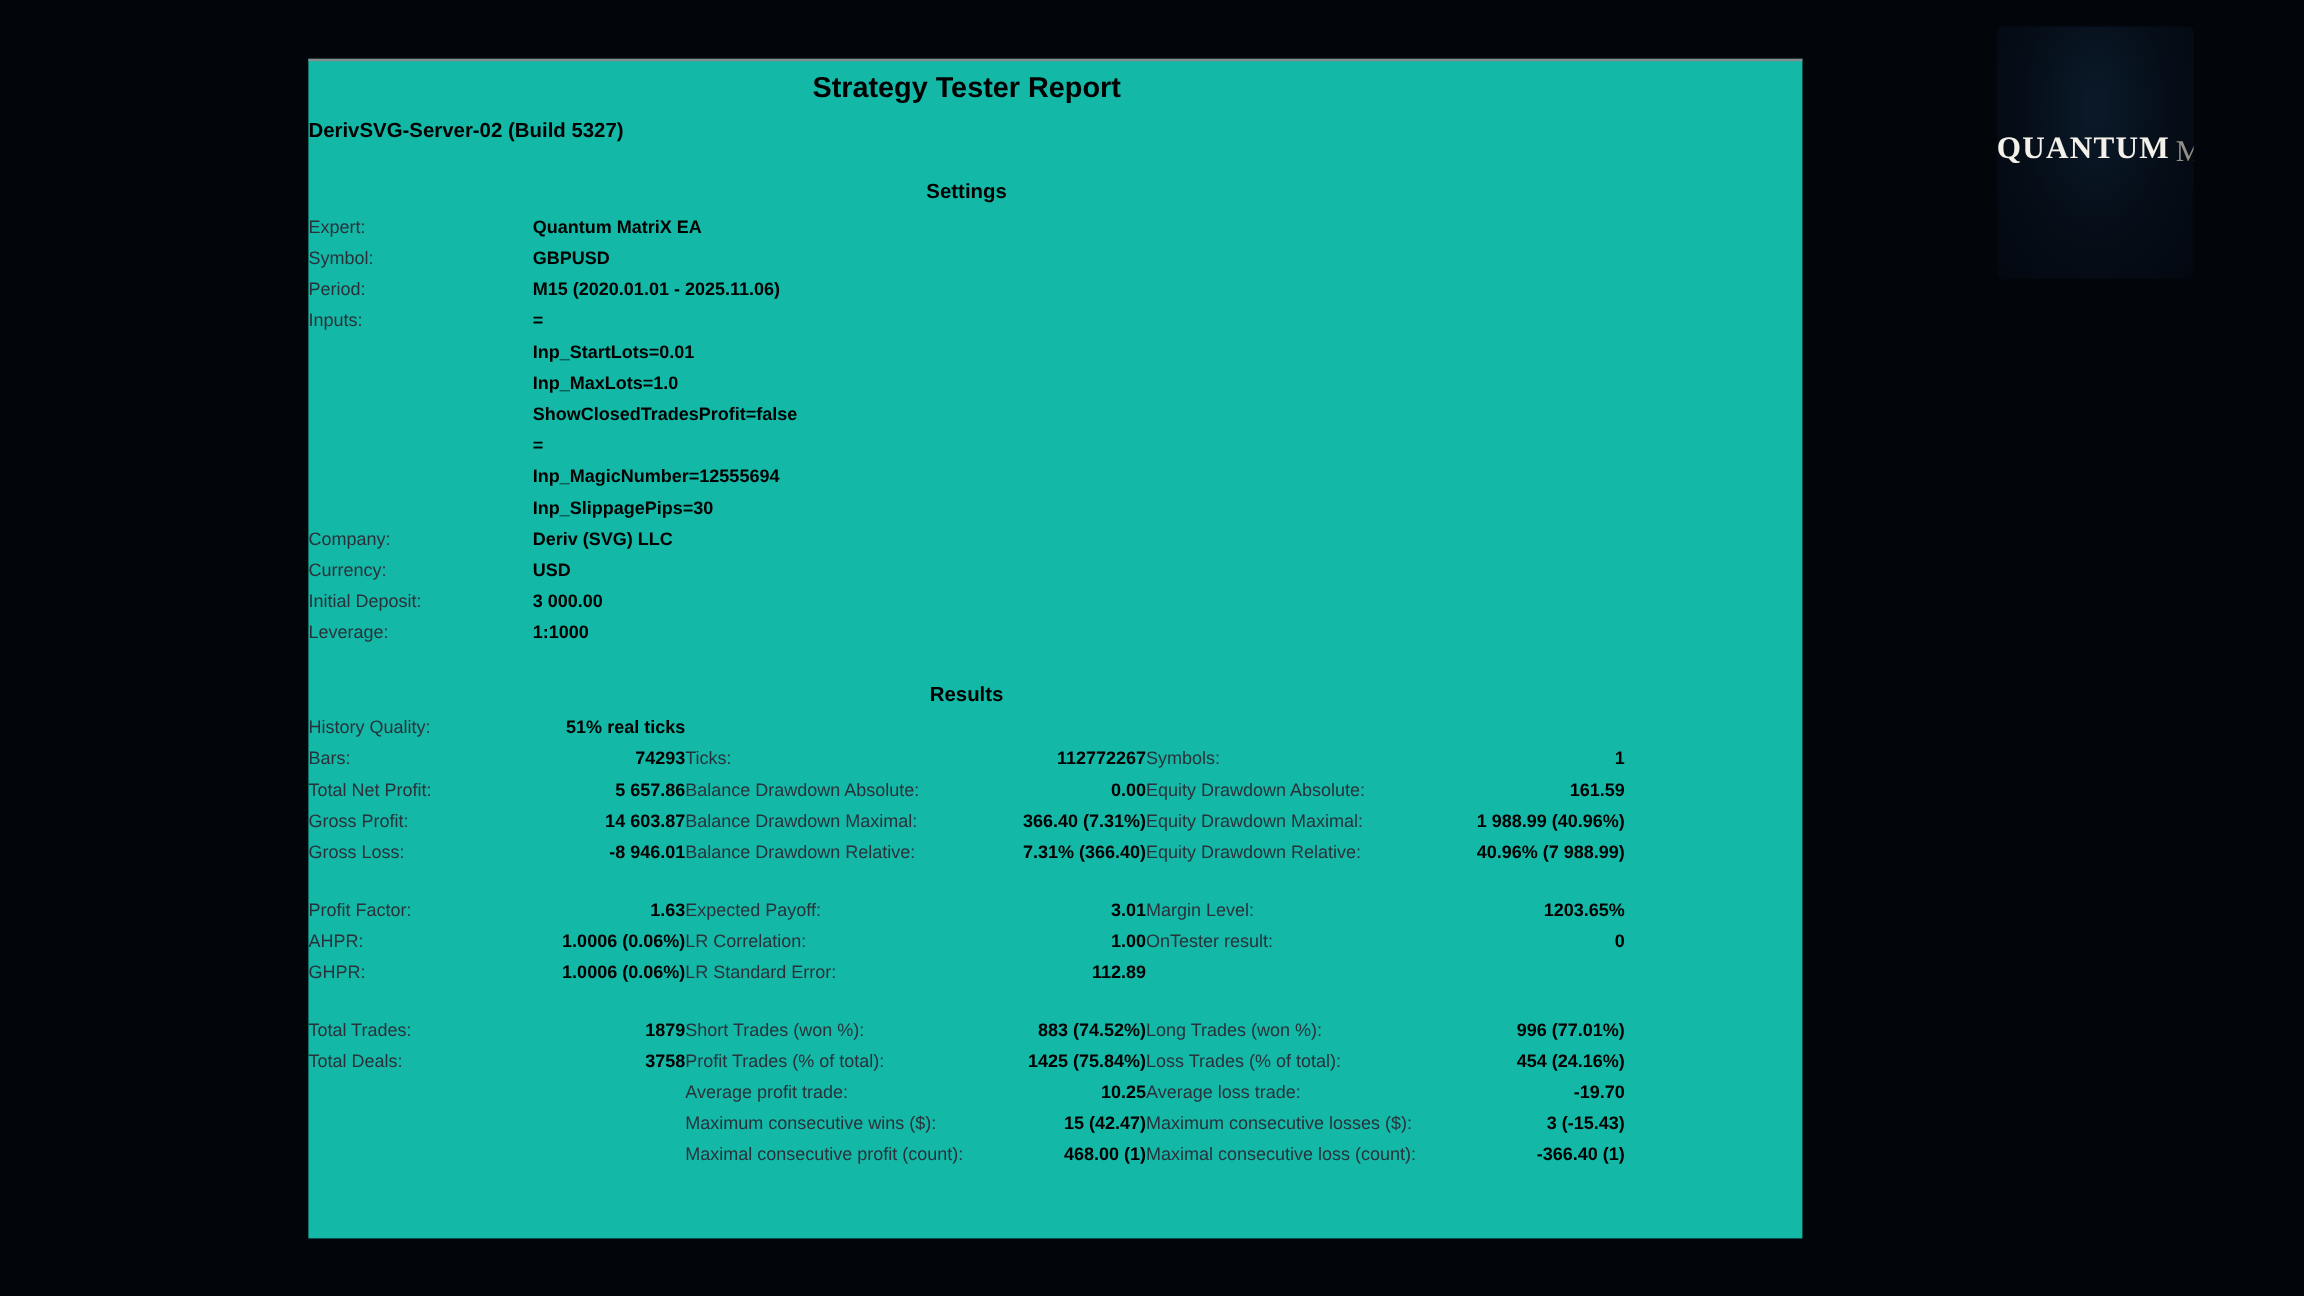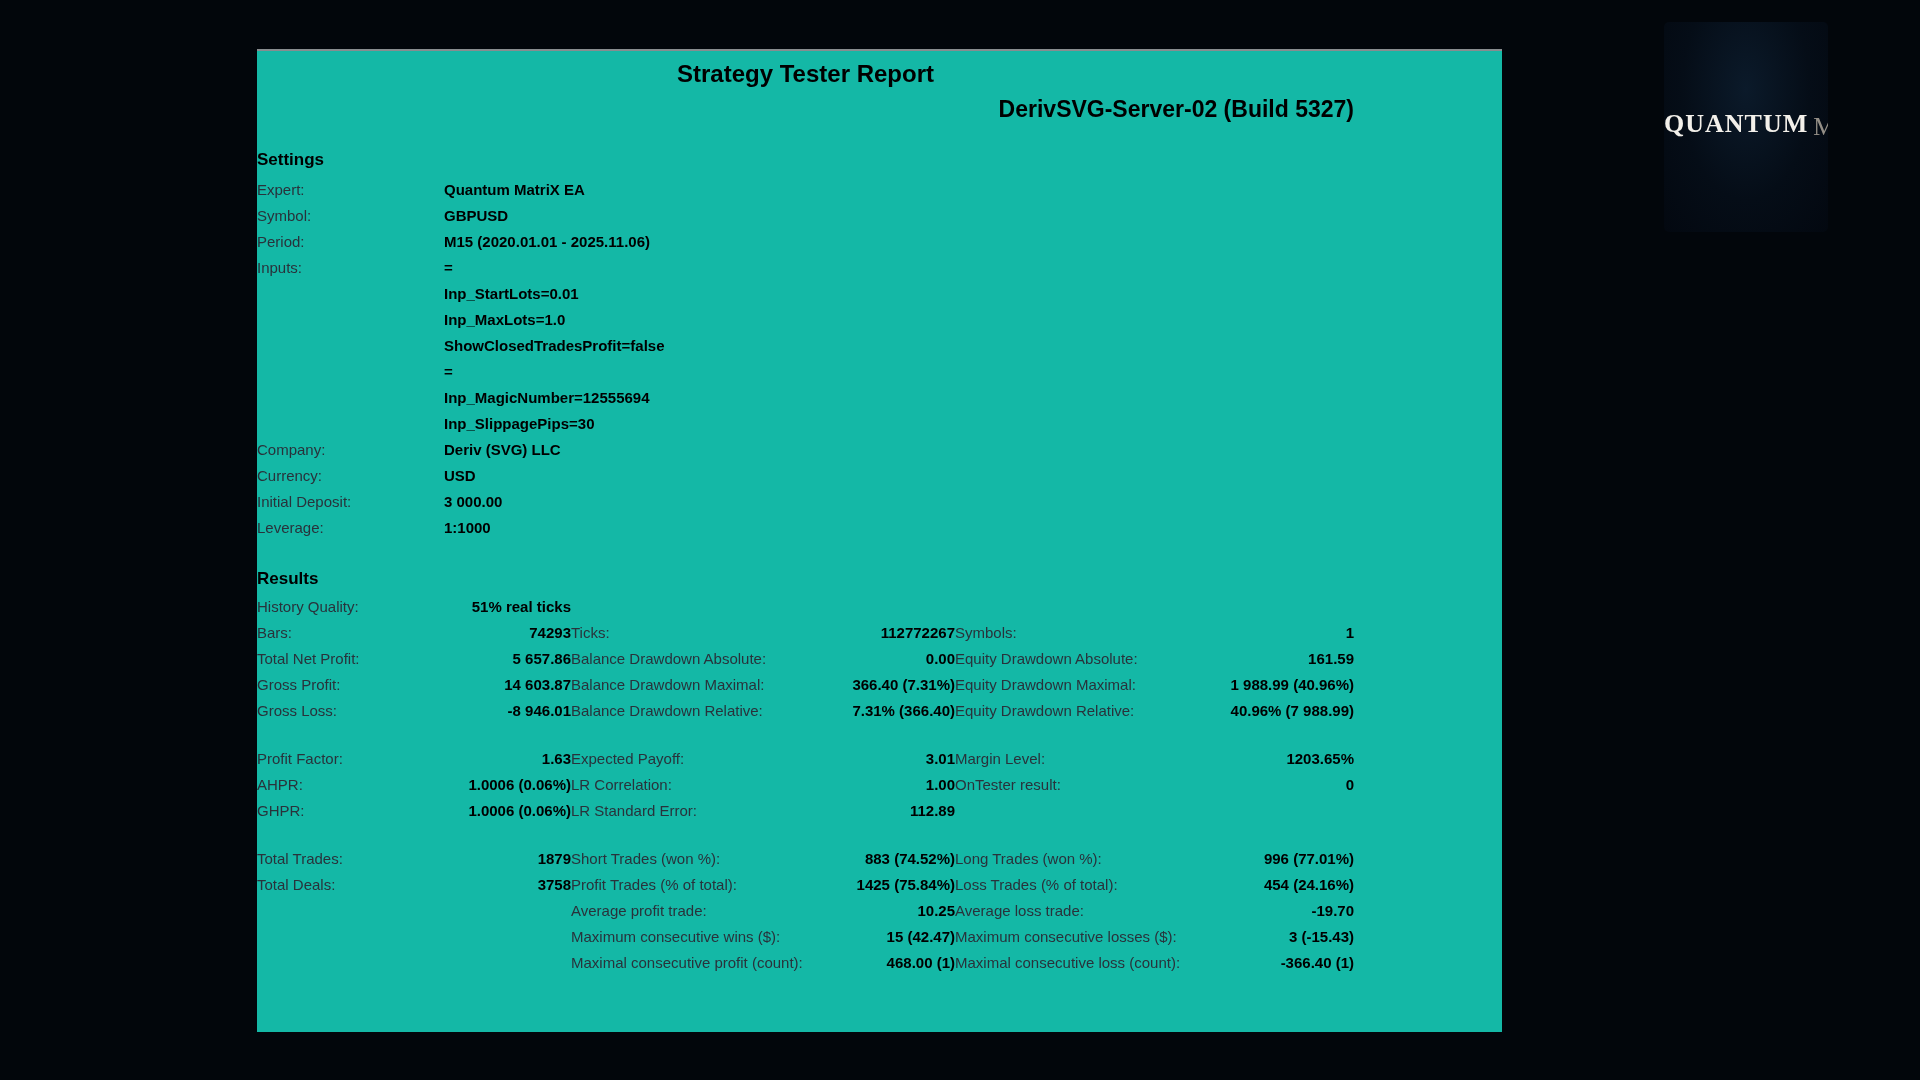--- a/index.html
+++ b/index.html
@@ -2,22 +2,22 @@
 <html><head>
 <meta charset="utf-8">
 <style>
   html,body{margin:0;padding:0;background:#02060b;}
   .stage{position:relative;width:1920px;height:1080px;background:#02060b;overflow:hidden;
          font-family:"Liberation Sans",sans-serif;}
   .panel{position:absolute;left:257px;top:49px;width:1245px;height:983px;background:#14b8a6;
          border-top:2px solid #888c8f;box-sizing:border-box;overflow:hidden;}
   .content{width:1097px;padding-top:10px;}
   .title{margin:0;text-align:center;font-size:24px;line-height:26px;font-weight:bold;color:#000;}
-  .subtitle{margin:12px 0 0;text-align:right;font-size:23px;line-height:20px;font-weight:bold;color:#000;}
-  h2.section{margin:31px 0 0;text-align:left;font-size:17px;line-height:20px;font-weight:bold;color:#000;}
+  .subtitle{margin:12px 0 0;text-align:left;font-size:17px;line-height:20px;font-weight:bold;color:#000;}
+  h2.section{margin:31px 0 0;text-align:center;font-size:17px;line-height:20px;font-weight:bold;color:#000;}
   h2.results-h{margin-top:29px;}
   table{border-collapse:collapse;table-layout:fixed;width:1097px;}
   td{height:26px;font-size:15px;padding:0;vertical-align:middle;white-space:nowrap;overflow:hidden;}
   td.lbl{color:#29323b;text-align:left;font-weight:normal;}
   td.val{color:#000000;text-align:right;font-weight:bold;}
   .settings-table{margin-top:6px;}
   .settings-table td.sval{text-align:left;padding-left:9px;color:#000;font-weight:bold;}
   .results-table{margin-top:4px;}
   tr.spacer td{height:22px;}
   

